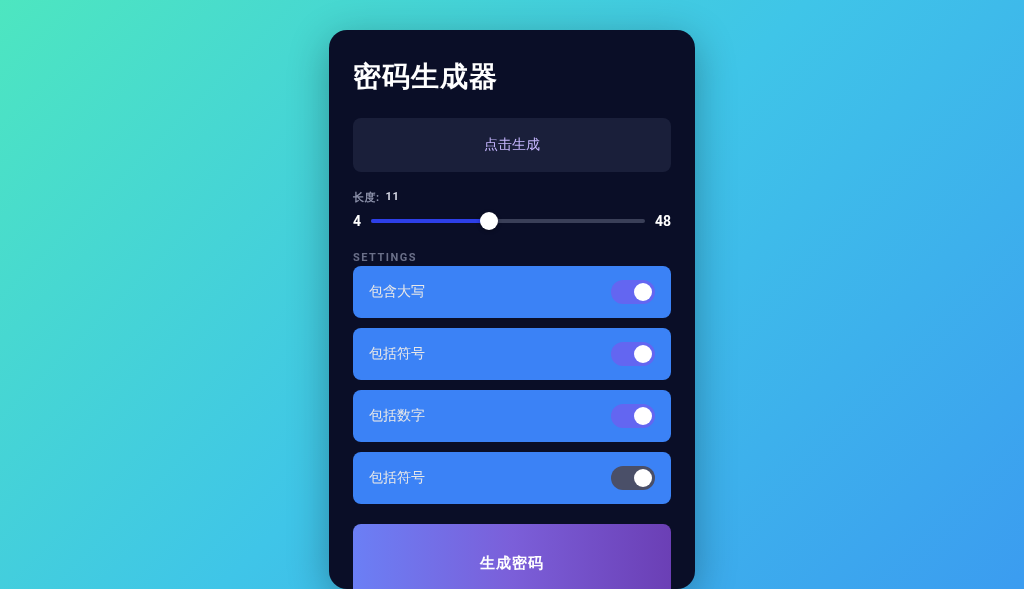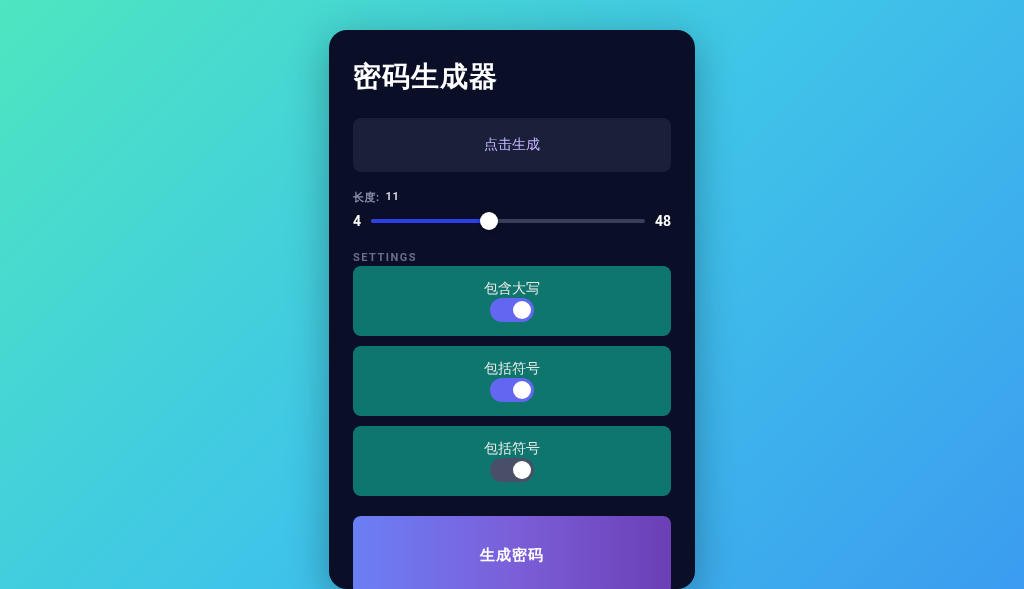--- a/index.html
+++ b/index.html
@@ -97,28 +97,27 @@
       cursor: grab;
     }
     .settings-label {
       color: #6a6f88;
       font-size: 11px;
       font-weight: 700;
       letter-spacing: 1.5px;
       margin-bottom: 2px;
     }
     .setting-row {
-      background: #0f766e;
+      background: #3b82f6;
       border-radius: 8px;
       padding: 14px 16px;
       display: flex;
       justify-content: space-between;
       align-items: center;
       margin-bottom: 10px;
-      flex-direction: column;
     }
     .setting-label {
       color: #e8e8e8;
       font-size: 14px;
     }
     .toggle {
       width: 44px;
       height: 24px;
       border-radius: 12px;
       position: relative;
@@ -192,20 +191,26 @@
       </div>
   </div>
 
   <div class="setting-row">
     <span class="setting-label">包括符号</span>
     <div class="toggle on">
         <div class="toggle-knob"></div>
       </div>
   </div>
 
+  <div class="setting-row">
+    <span class="setting-label">包括数字</span>
+    <div class="toggle on">
+        <div class="toggle-knob"></div>
+      </div>
+  </div>
 
   <div class="setting-row">
     <span class="setting-label">包括符号</span>
     <div class="toggle off">
         <div class="toggle-knob"></div>
       </div>
   </div>
 
   <button class="generate-btn">生成密码</button>
 </div>

